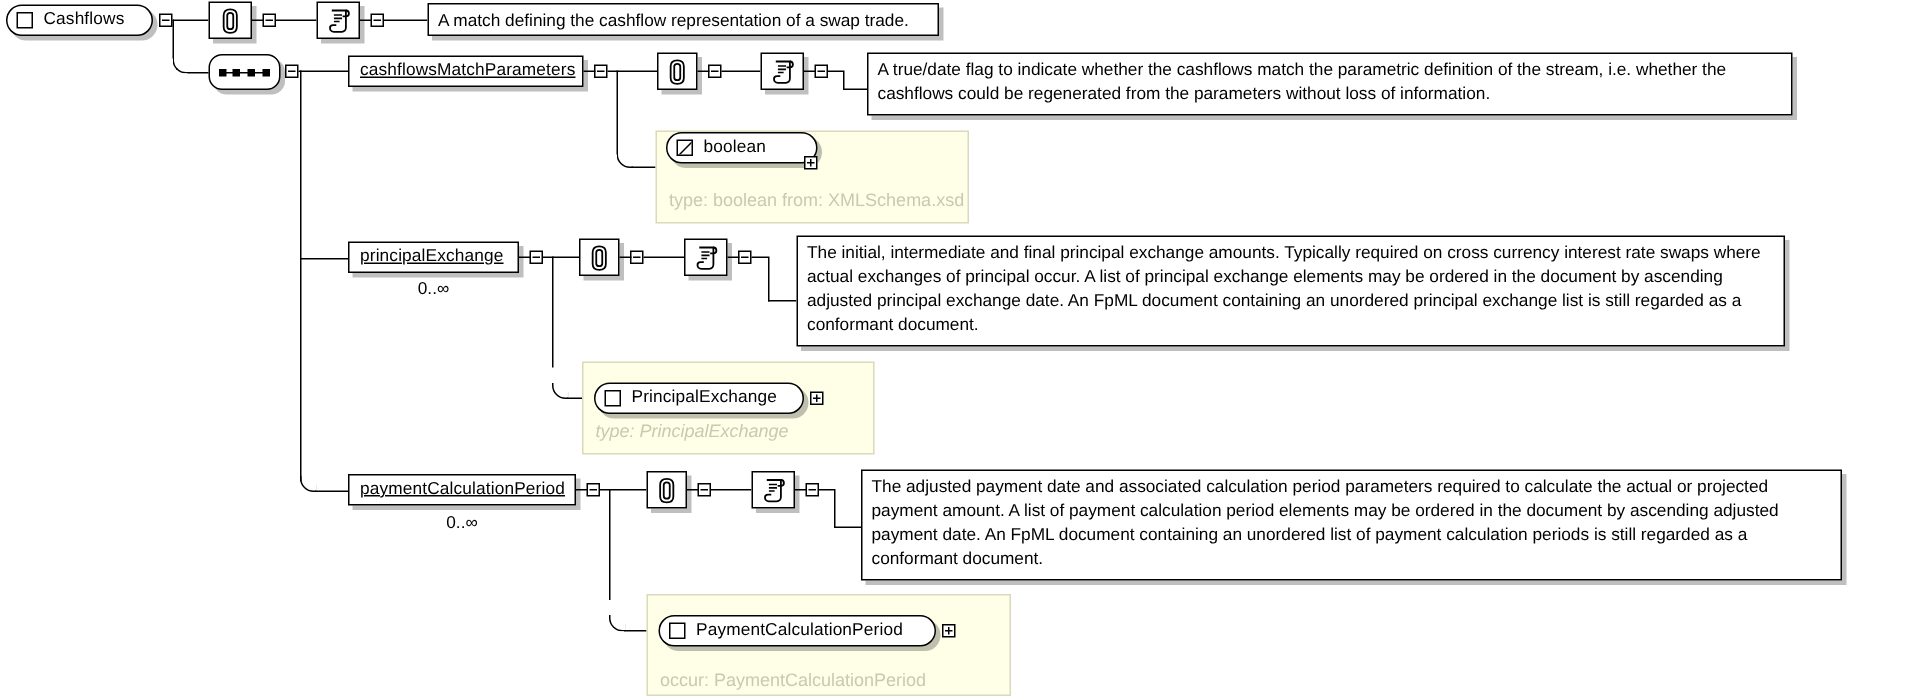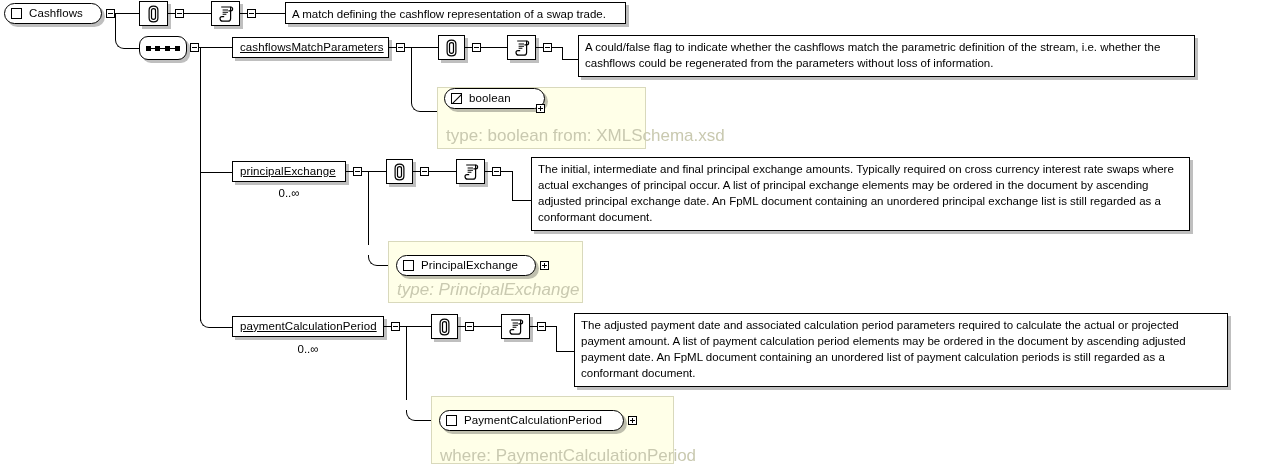--- a/index.html
+++ b/index.html
@@ -190,21 +190,21 @@
   
   .typepanel {
     position: absolute;
     box-sizing: border-box;
     background: #ffffe8;
     border: 1px solid #d9d9bc;
   }
   .typepanel .typecaption {
     position: absolute;
     left: 8px;
-    font-size: 17px;
+    font-size: 12px;
     color: #c9c9b0;
     white-space: nowrap;
   }
 
   
   .card {
     position: absolute;
     font-size: 11.5px;
     color: #000000;
     white-space: nowrap;
@@ -292,21 +292,21 @@
     <path d="M4.6 5.0 L10.0 5.0 M4.6 7.2 L10.0 7.2 M4.6 9.3 L8.4 9.3" stroke="#000" stroke-width="1.1"></path>
   </svg>
 </div>
 
 <div class="expander" style="left:543px; top:43px;"></div>
 <div class="hline" style="left:536px; top:47px; width:8px;"></div>
 <div class="hline" style="left:552px; top:47px; width:10px;"></div>
 <div class="vline" style="left:562px; top:47px; height:13px;"></div>
 <div class="hline" style="left:562px; top:59px; width:16px;"></div>
 
-<div class="annot" style="left:578px; top:35px; width:617px; height:42px;">A could/false flag to indicate whether the cashflows match the parametric definition of the stream, i.e. whether the cashflows could be regenerated from the parameters without loss of information.</div>
+<div class="annot" style="left:578px; top:35px; width:617px; height:42px;">A true/date flag to indicate whether the cashflows match the parametric definition of the stream, i.e. whether the cashflows could be regenerated from the parameters without loss of information.</div>
 
 <div class="vline" style="left:411px; top:47px; height:56px;"></div>
 <div class="elbow" style="left:411px; top:101px;"></div>
 <div class="hline" style="left:421px; top:111px; width:20px;"></div>
 
 <div class="typepanel" style="left:437px; top:87px; width:209px; height:62px;">
   <span class="typecaption" style="top:38px;">type: boolean from: XMLSchema.xsd</span>
 </div>
 
 <div class="node rounded" style="left:444px; top:88px; width:101px; height:21px;">
@@ -404,20 +404,20 @@
 <div class="vline" style="left:556px; top:326px; height:26px;"></div>
 <div class="hline" style="left:556px; top:351px; width:18px;"></div>
 
 <div class="annot" style="left:574px; top:313px; width:654px; height:74px;">The adjusted payment date and associated calculation period parameters required to calculate the actual or projected payment amount. A list of payment calculation period elements may be ordered in the document by ascending adjusted payment date. An FpML document containing an unordered list of payment calculation periods is still regarded as a conformant document.</div>
 
 <div class="vline" style="left:406px; top:326px; height:74px;"></div>
 <div class="elbow" style="left:406px; top:410px;"></div>
 <div class="hline" style="left:416px; top:420px; width:17px;"></div>
 
 <div class="typepanel" style="left:431px; top:396px; width:243px; height:68px;">
-  <span class="typecaption" style="top:49px;">where: PaymentCalculationPeriod</span>
+  <span class="typecaption" style="top:49px;">occur: PaymentCalculationPeriod</span>
 </div>
 
 <div class="node rounded" style="left:439px; top:410px; width:185px; height:21px;">
   <span class="glyph-complex"></span>
   <span class="label">PaymentCalculationPeriod</span>
 </div>
 <div class="expander plus" style="left:628px; top:416px;"></div>
 
 </body></html>

